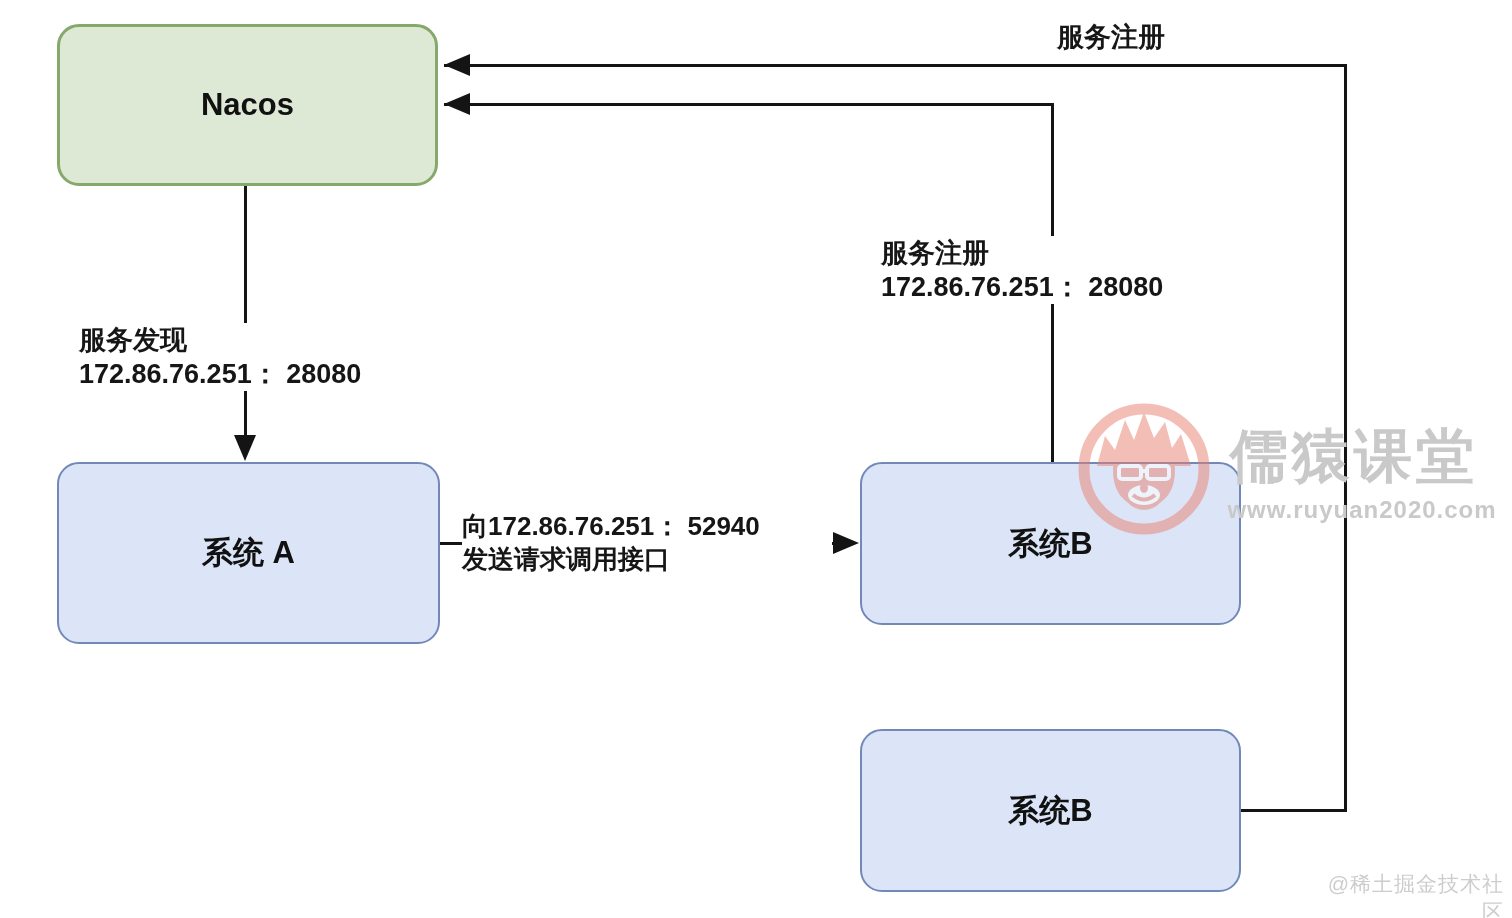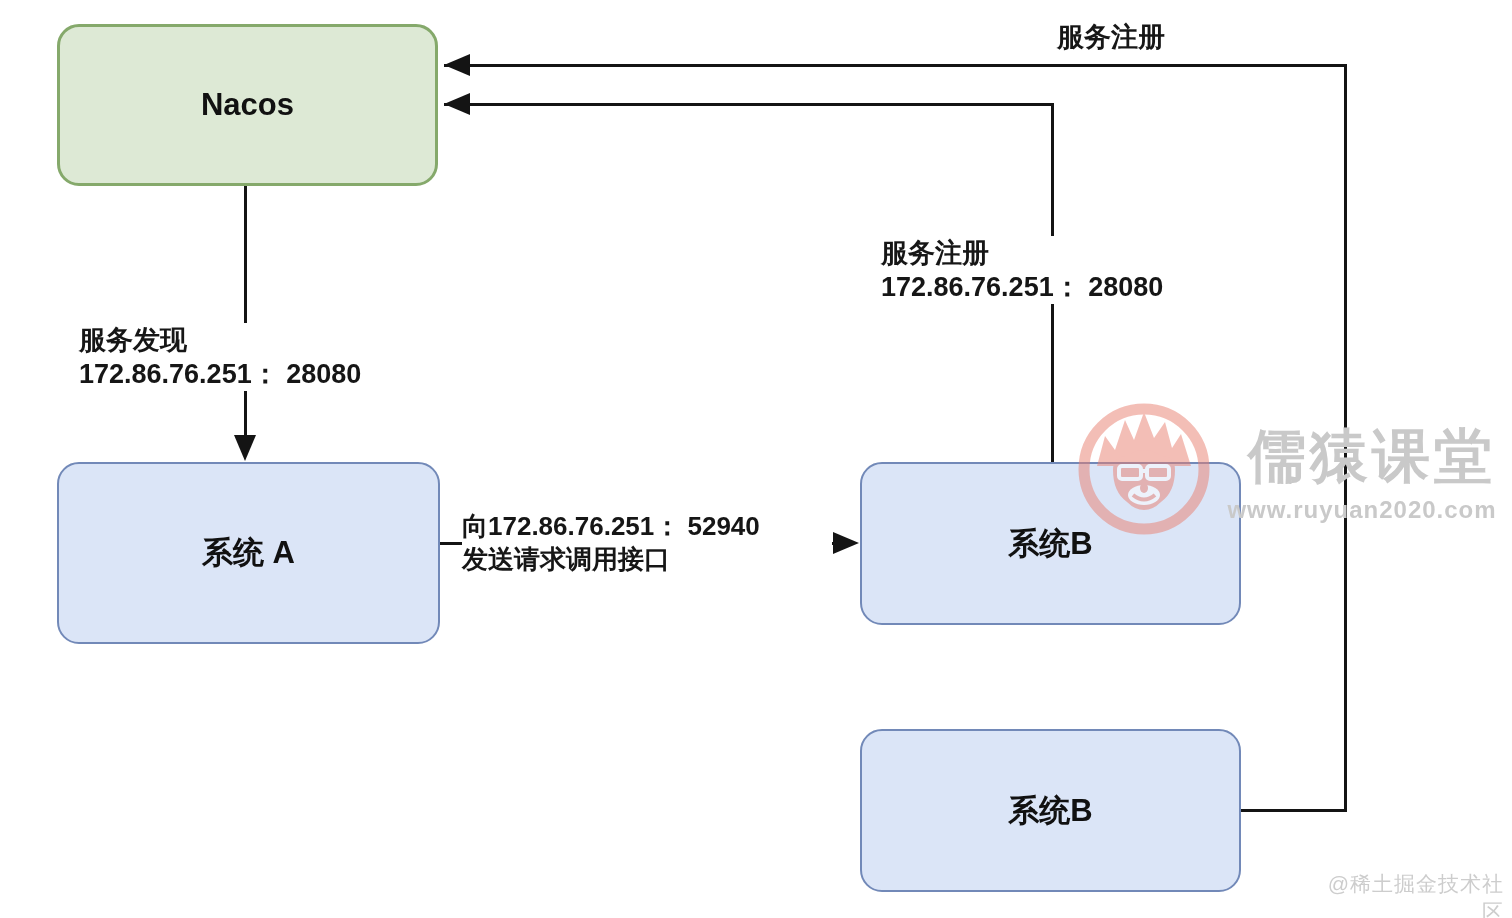--- a/index.html
+++ b/index.html
@@ -65,21 +65,21 @@
     font-weight:700;color:#161616;
     font-size:27px;line-height:34px;
     z-index:4;
   }
 
   
   .wm-brand{
     position:absolute;left:1230px;top:418px;width:266px;
     font-size:58px;font-weight:700;letter-spacing:4px;
     color:var(--watermark-text);
-    z-index:5;text-align:right;
+    z-index:5;text-align:left;
   }
   .wm-site{
     position:absolute;left:1224px;top:496px;width:276px;
     font-size:24px;font-weight:700;letter-spacing:1px;
     color:var(--watermark-text);
     z-index:5;text-align:center;
   }
   .wm-logo{
     position:absolute;left:1075px;top:400px;
     width:138px;height:138px;

